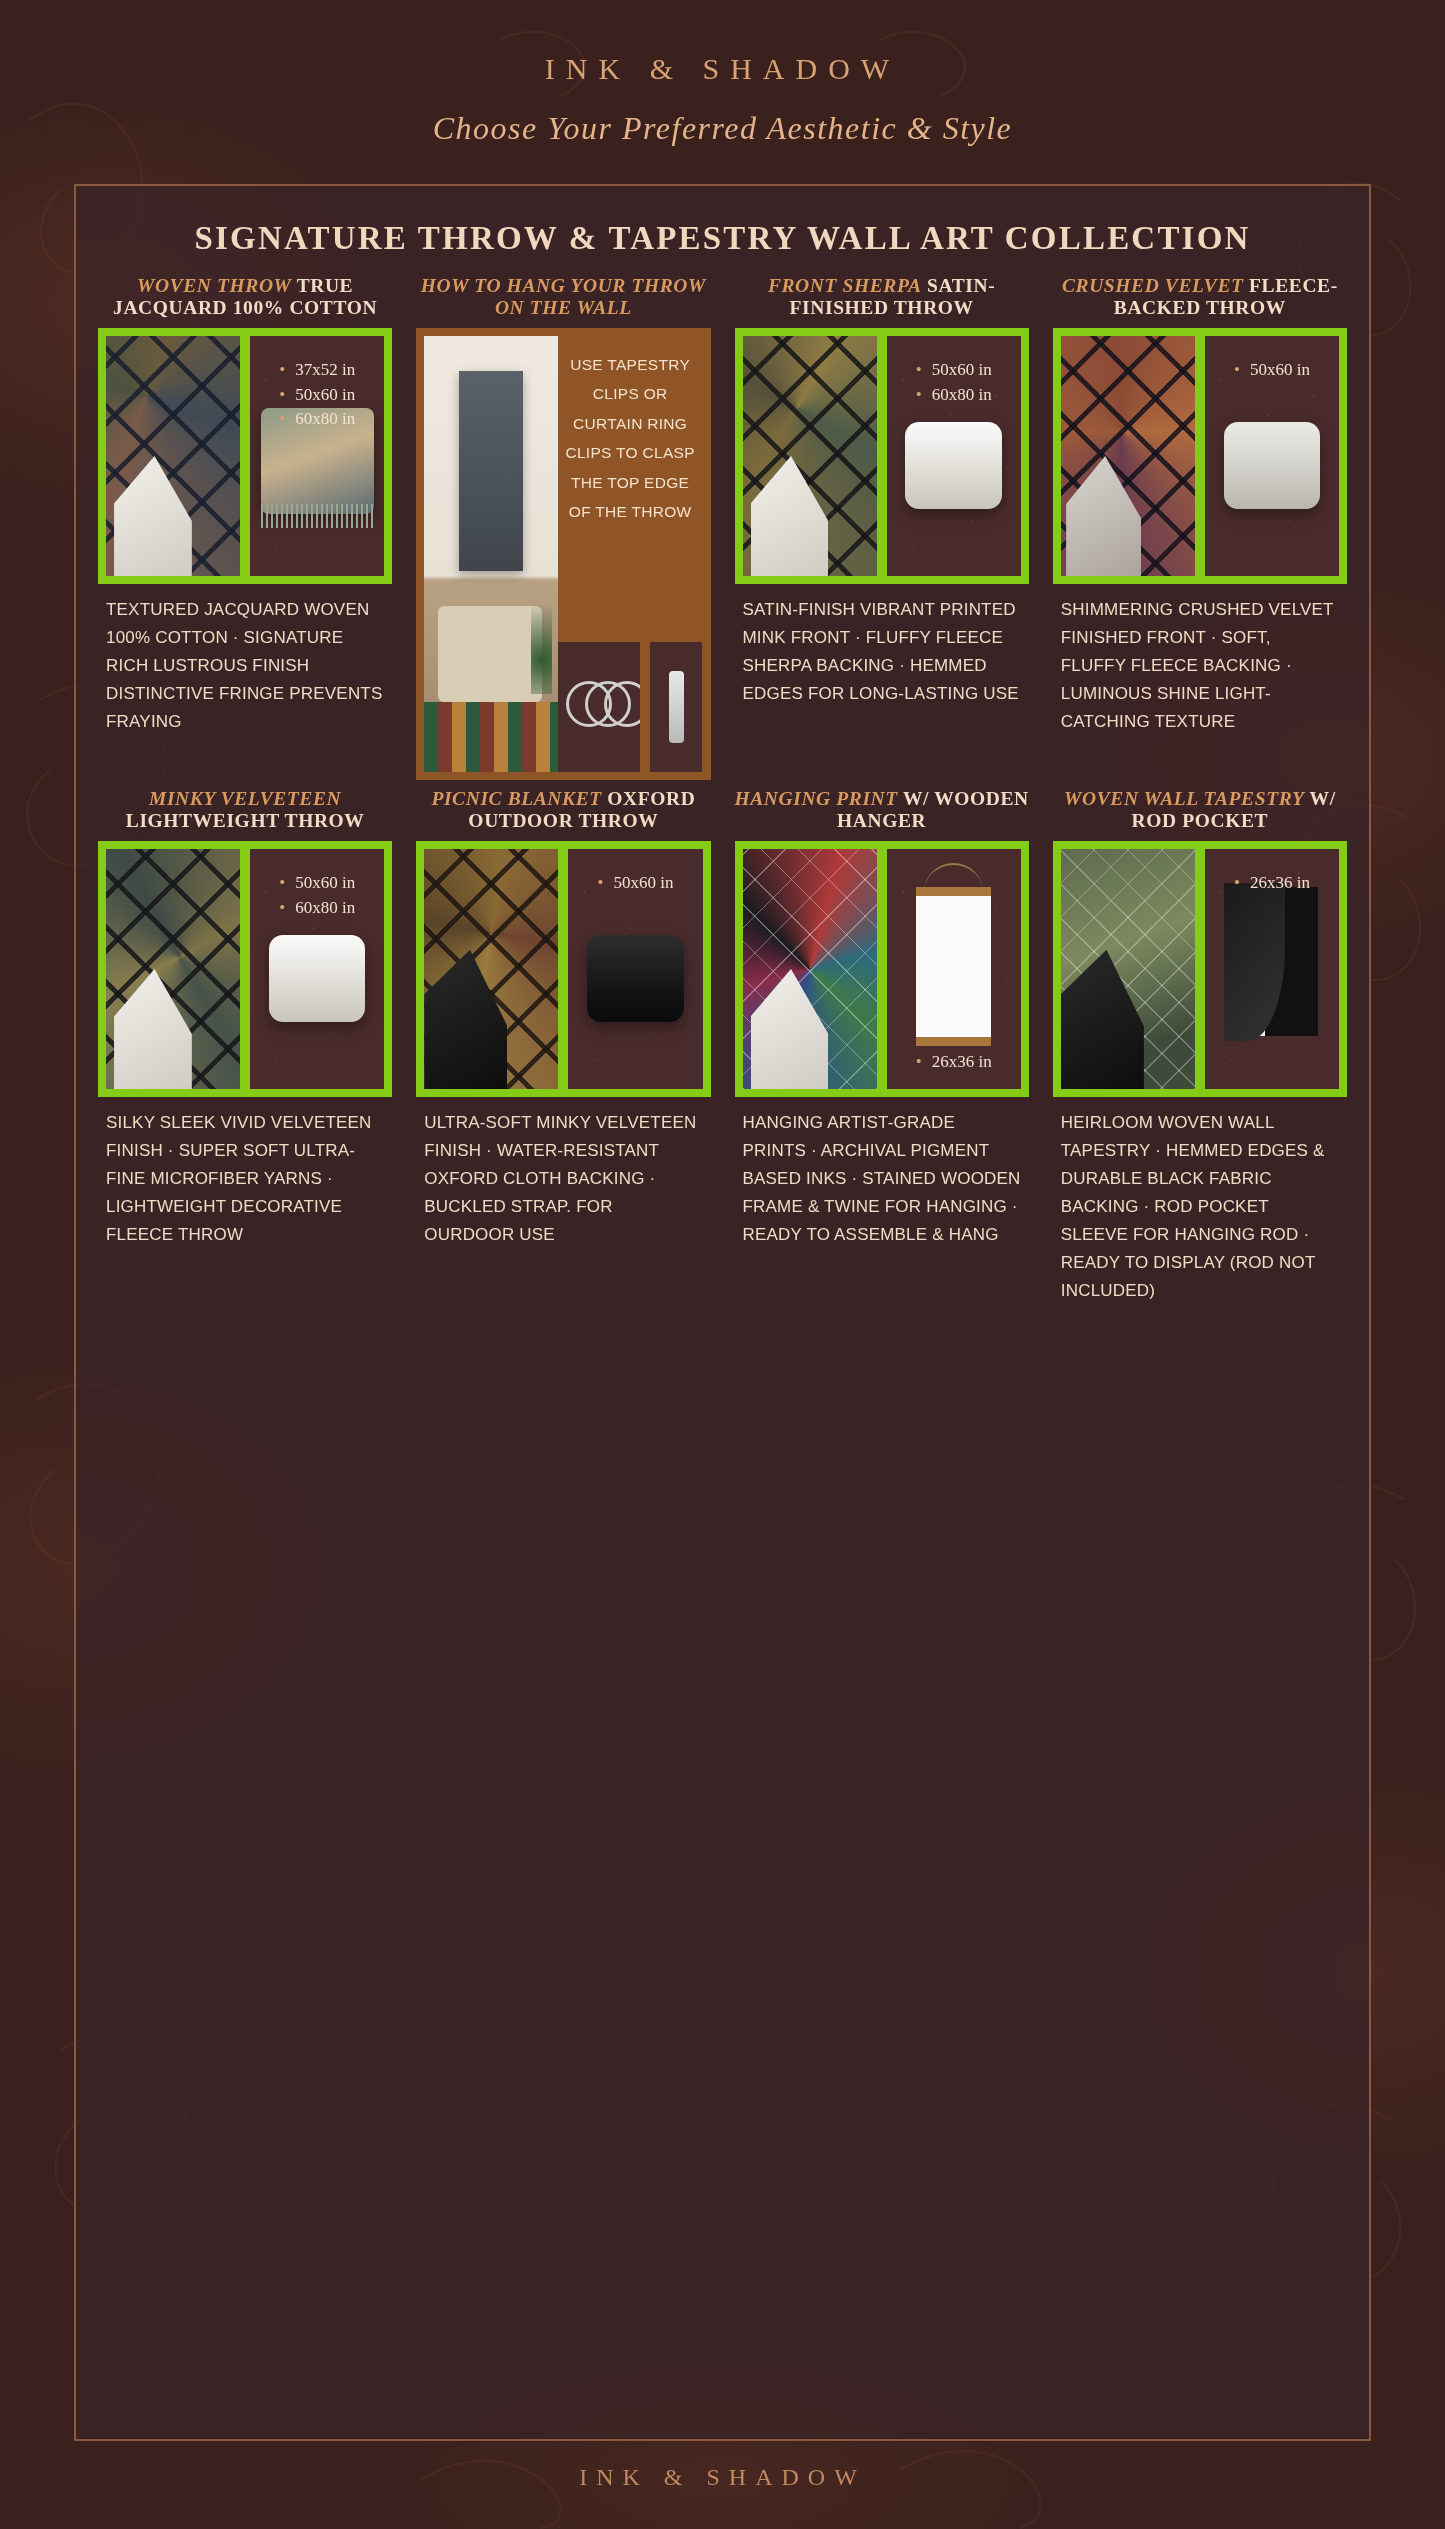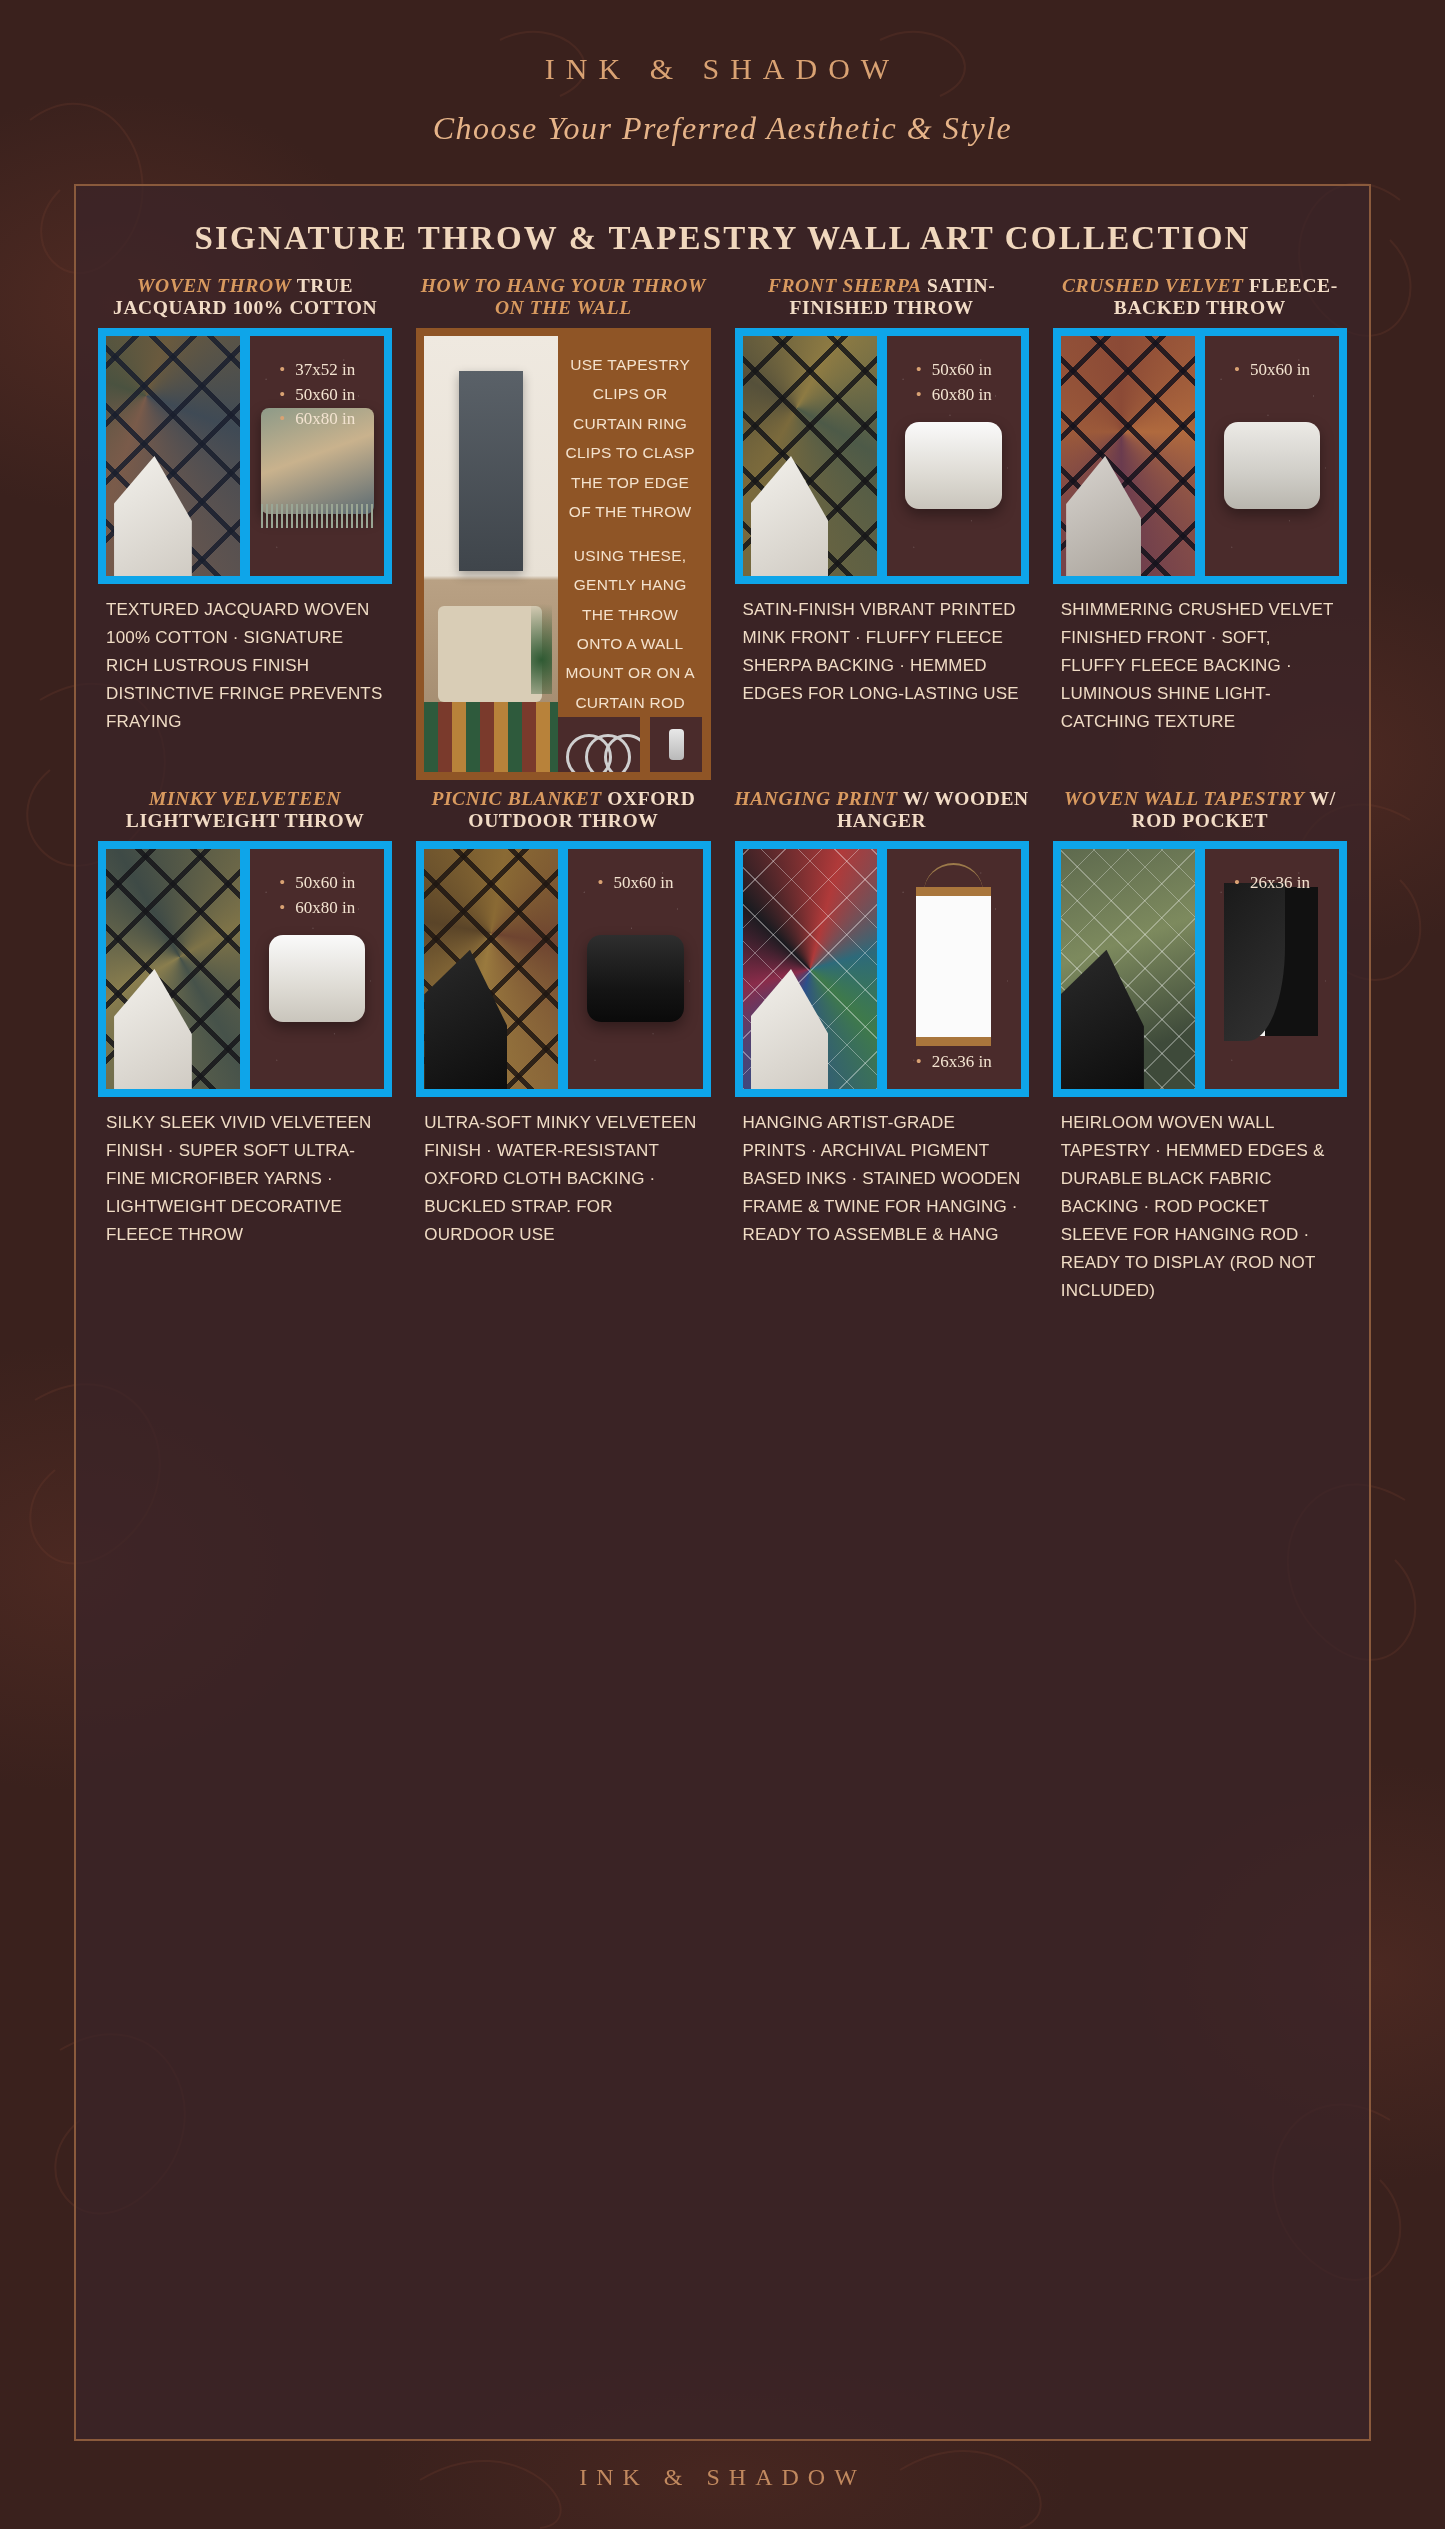--- a/index.html
+++ b/index.html
@@ -103,21 +103,21 @@
     font-weight: bold;
   }
   .card-title .em {
     color: #d99a5f;
     font-style: italic;
     font-family: "Liberation Serif", serif;
   }
   .panes {
     display: flex;
     gap: 10px;
-    background: #0ea5e9;
+    background: #84cc16;
     padding: 8px;
   }
   .pane {
     position: relative;
     overflow: hidden;
   }
   .pane-left { width: 50%; height: 240px; }
   .pane-right {
     width: 50%;
     height: 240px;
@@ -432,21 +432,20 @@
         <div class="hang-panes">
           <div class="hang-photo">
             <div class="room"></div>
             <div class="room-throw"></div>
             <div class="room-sofa"></div>
             <div class="room-plant"></div>
             <div class="room-rug"></div>
           </div>
           <div class="hang-right">
             <div class="hang-text">USE TAPESTRY CLIPS OR CURTAIN RING CLIPS TO CLASP THE TOP EDGE OF THE THROW</div>
-            <div class="hang-text">USING THESE, GENTLY HANG THE THROW ONTO A WALL MOUNT OR ON A CURTAIN ROD</div>
             <div class="hang-imgs">
               <div class="hang-img">
                 <div class="ring r1"></div>
                   <div class="ring r2"></div>
                   <div class="ring r3"></div>
               </div>
               <div class="hang-img b">
                 <div class="clip-body"></div>
               </div>
             </div>

